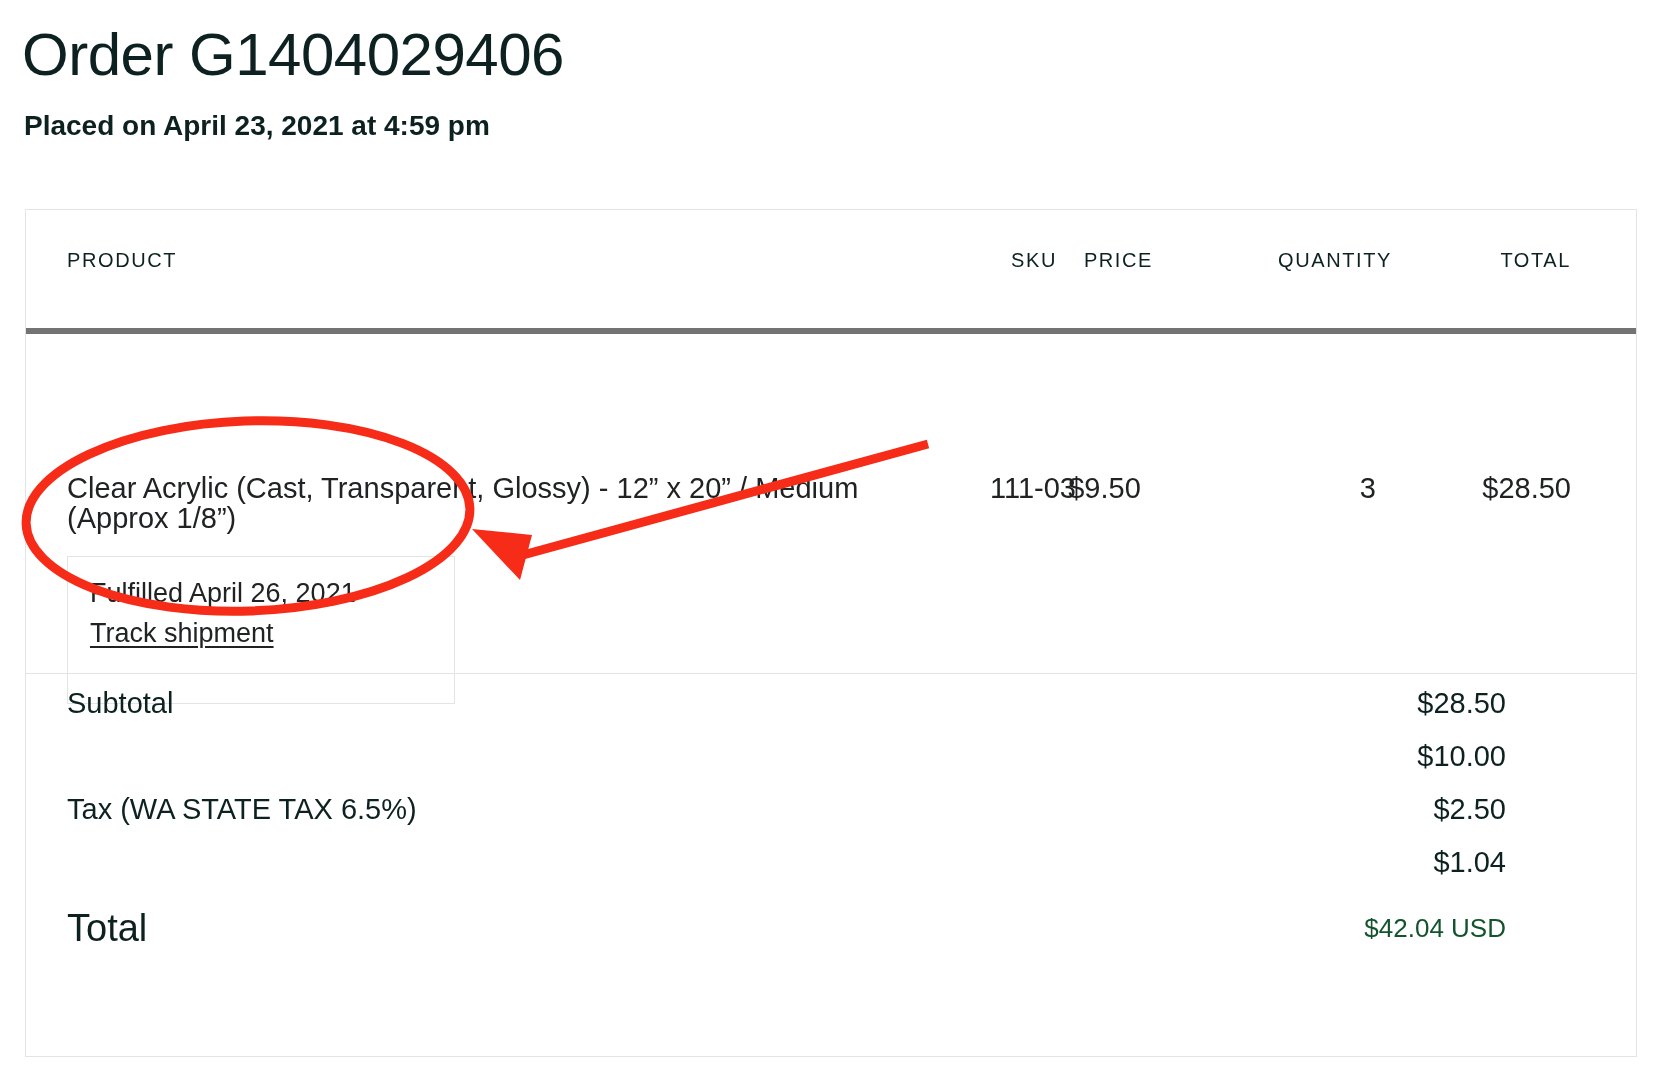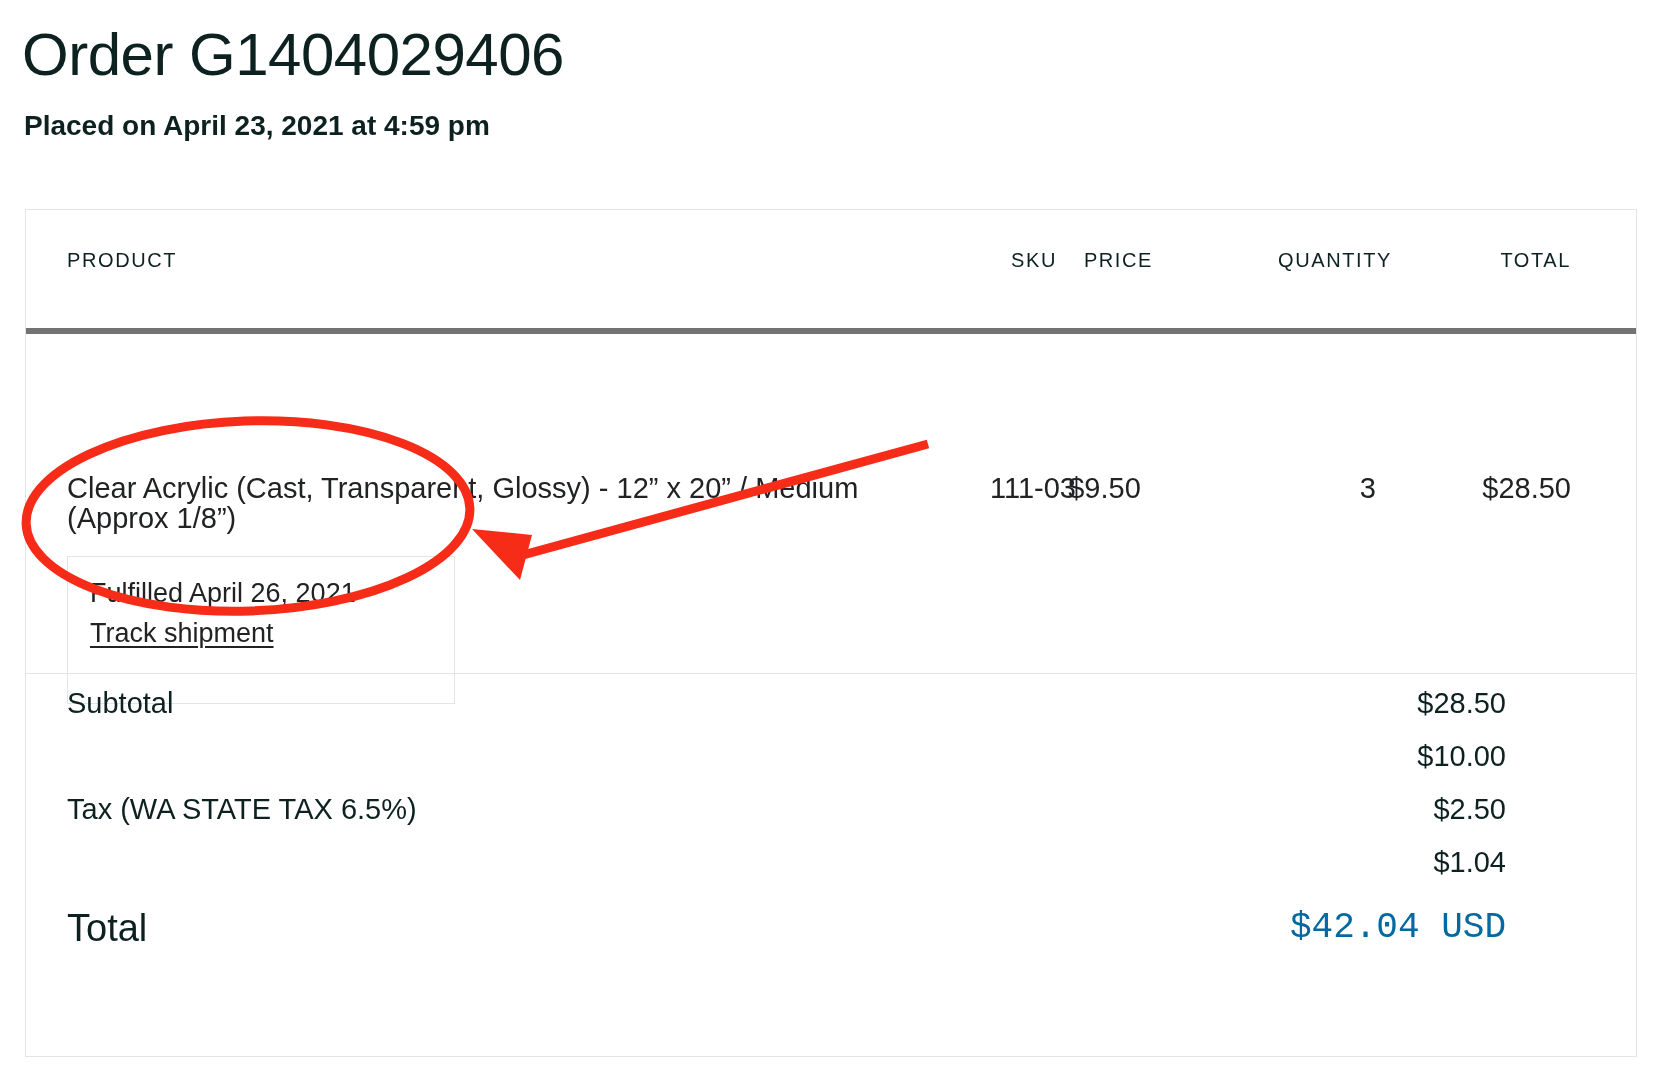--- a/index.html
+++ b/index.html
@@ -202,27 +202,26 @@
     top: 0;
     font-size: 38px;
     font-weight: 400;
     line-height: 52px;
     color: #0d2121;
   }
   .total-value {
     position: absolute;
     right: 130px;
     top: 0;
-    font-size: 36px;
+    font-size: 26px;
     font-weight: 400;
     line-height: 52px;
-    color: #0369a1;
+    color: #14532d;
     text-align: right;
     white-space: nowrap;
-    font-family: Liberation Mono, monospace;
   }
 
   
   .annotation {
     position: absolute;
     left: 0; top: 0;
     width: 1666px;
     height: 1092px;
     pointer-events: none;
   }

